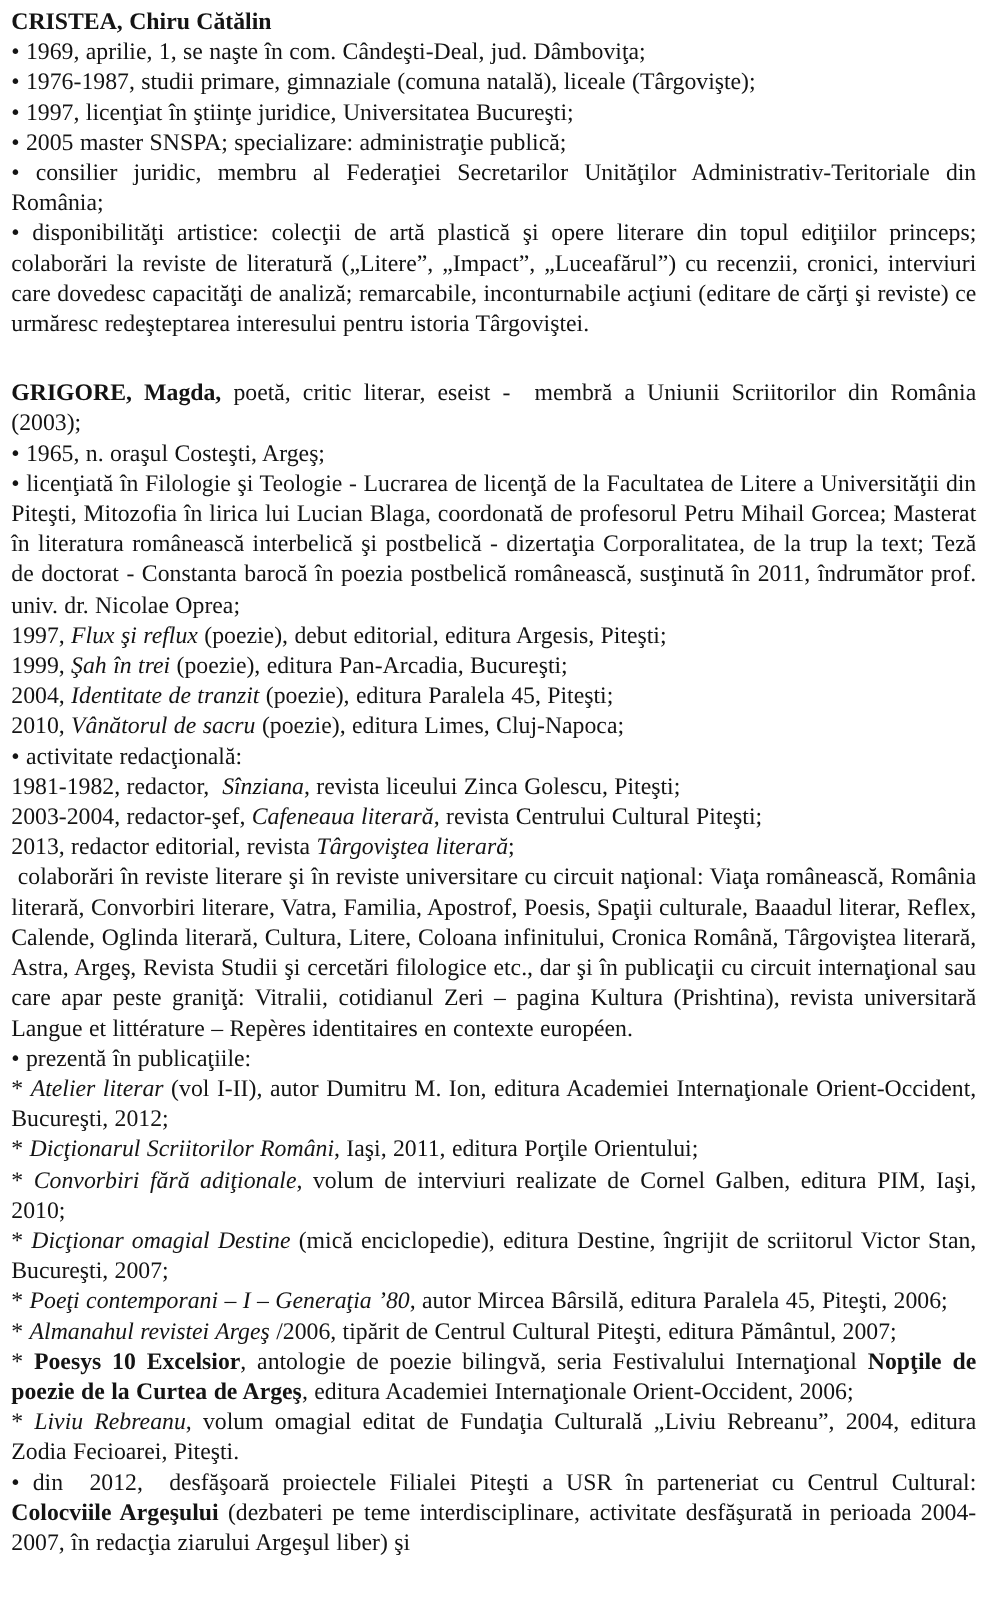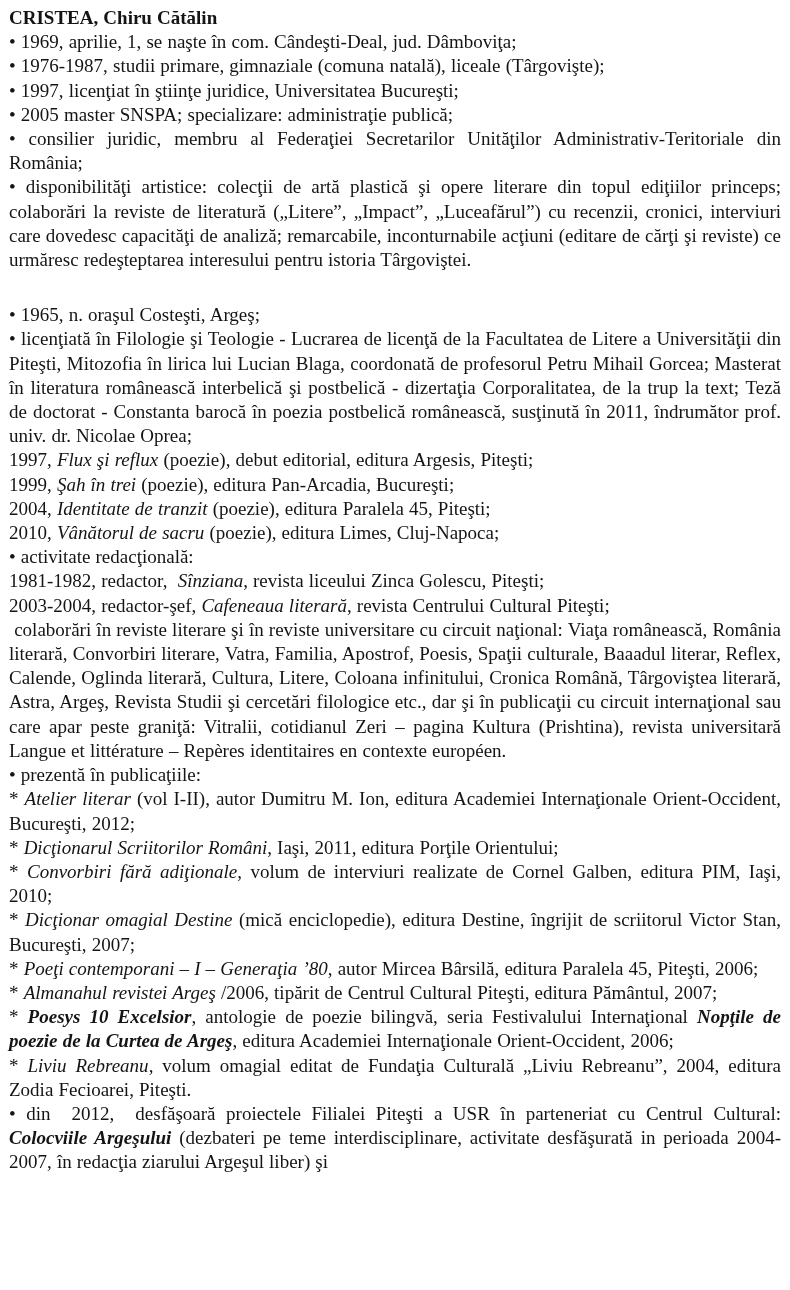--- a/index.html
+++ b/index.html
@@ -23,46 +23,48 @@
   .entry + .entry { margin-top: 31px; }
   p.para {
     margin: 0;
     padding: 0;
     text-align: justify;
     white-space: pre-wrap;
     word-spacing: 0.02em;
   }
   .b  { font-weight: bold; }
   .i  { font-style: italic; }
-  .bi { font-weight: bold; font-style: italic; }
+  .bi { font-weight: bold; }
 </style>
 </head>
 <body>
 
 <div class="page">
   <div id="document-body">
       <section class="entry">
         <p class="para"><span class="b">CRISTEA, Chiru Cătălin</span></p>
         <p class="para"><span>• 1969, aprilie, 1, se naşte în com. Cândeşti-Deal, jud. Dâmboviţa;</span></p>
         <p class="para"><span>• 1976-1987, studii primare, gimnaziale (comuna natală), liceale (Târgovişte);</span></p>
         <p class="para"><span>• 1997, licenţiat în ştiinţe juridice, Universitatea Bucureşti;</span></p>
         <p class="para"><span>• 2005 master SNSPA; specializare: administraţie publică;</span></p>
         <p class="para"><span>• consilier juridic, membru al Federaţiei Secretarilor Unităţilor Administrativ-Teritoriale din România;</span></p>
         <p class="para"><span>• disponibilităţi artistice: colecţii de artă plastică şi opere literare din topul ediţiilor princeps; colaborări la reviste de literatură („Litere”, „Impact”, „Luceafărul”) cu recenzii, cronici, interviuri care dovedesc capacităţi de analiză; remarcabile, inconturnabile acţiuni (editare de cărţi şi reviste) ce urmăresc redeşteptarea interesului pentru istoria Târgoviştei.</span></p>
       </section>
       <section class="entry">
+        <p class="para"><span class="b">GRIGORE, Magda,</span><span> poetă, critic literar, eseist -  membră a Uniunii Scriitorilor din România (2003);</span></p>
         <p class="para"><span>• 1965, n. oraşul Costeşti, Argeş;</span></p>
         <p class="para"><span>• licenţiată în Filologie şi Teologie - Lucrarea de licenţă de la Facultatea de Litere a Universităţii din Piteşti, Mitozofia în lirica lui Lucian Blaga, coordonată de profesorul Petru Mihail Gorcea; Masterat în literatura românească interbelică şi postbelică - dizertaţia Corporalitatea, de la trup la text; Teză de doctorat - Constanta barocă în poezia postbelică românească, susţinută în 2011, îndrumător prof. univ. dr. Nicolae Oprea;</span></p>
         <p class="para"><span>1997, </span><span class="i">Flux şi reflux</span><span> (poezie), debut editorial, editura Argesis, Piteşti;</span></p>
         <p class="para"><span>1999, </span><span class="i">Şah în trei</span><span> (poezie), editura Pan-Arcadia, Bucureşti;</span></p>
         <p class="para"><span>2004, </span><span class="i">Identitate de tranzit</span><span> (poezie), editura Paralela 45, Piteşti;</span></p>
         <p class="para"><span>2010, </span><span class="i">Vânătorul de sacru</span><span> (poezie), editura Limes, Cluj-Napoca;</span></p>
         <p class="para"><span>• activitate redacţională:</span></p>
         <p class="para"><span>1981-1982, redactor,  </span><span class="i">Sînziana</span><span>, revista liceului Zinca Golescu, Piteşti;</span></p>
         <p class="para"><span>2003-2004, redactor-şef, </span><span class="i">Cafeneaua literară</span><span>, revista Centrului Cultural Piteşti;</span></p>
+        <p class="para"><span>2013, redactor editorial, revista </span><span class="i">Târgoviştea literară</span><span>;</span></p>
         <p class="para"><span> colaborări în reviste literare şi în reviste universitare cu circuit naţional: Viaţa românească, România literară, Convorbiri literare, Vatra, Familia, Apostrof, Poesis, Spaţii culturale, Baaadul literar, Reflex, Calende, Oglinda literară, Cultura, Litere, Coloana infinitului, Cronica Română, Târgoviştea literară, Astra, Argeş, Revista Studii şi cercetări filologice etc., dar şi în publicaţii cu circuit internaţional sau care apar peste graniţă: Vitralii, cotidianul Zeri – pagina Kultura (Prishtina), revista universitară Langue et littérature – Repères identitaires en contexte européen.</span></p>
         <p class="para"><span>• prezentă în publicaţiile:</span></p>
         <p class="para"><span>* </span><span class="i">Atelier literar</span><span> (vol I-II), autor Dumitru M. Ion, editura Academiei Internaţionale Orient-Occident, Bucureşti, 2012;</span></p>
         <p class="para"><span>* </span><span class="i">Dicţionarul Scriitorilor Români</span><span>, Iaşi, 2011, editura Porţile Orientului;</span></p>
         <p class="para"><span>* </span><span class="i">Convorbiri fără adiţionale</span><span>, volum de interviuri realizate de Cornel Galben, editura PIM, Iaşi, 2010;</span></p>
         <p class="para"><span>* </span><span class="i">Dicţionar omagial Destine</span><span> (mică enciclopedie), editura Destine, îngrijit de scriitorul Victor Stan, Bucureşti, 2007;</span></p>
         <p class="para"><span>* </span><span class="i">Poeţi contemporani – I – Generaţia ’80</span><span>, autor Mircea Bârsilă, editura Paralela 45, Piteşti, 2006;</span></p>
         <p class="para"><span>* </span><span class="i">Almanahul revistei Argeş</span><span> /2006, tipărit de Centrul Cultural Piteşti, editura Pământul, 2007;</span></p>
         <p class="para"><span>* </span><span class="bi">Poesys 10 Excelsior</span><span>, antologie de poezie bilingvă, seria Festivalului Internaţional </span><span class="bi">Nopţile de poezie de la Curtea de Argeş</span><span>, editura Academiei Internaţionale Orient-Occident, 2006;</span></p>
         <p class="para"><span>* </span><span class="i">Liviu Rebreanu</span><span>, volum omagial editat de Fundaţia Culturală „Liviu Rebreanu”, 2004, editura Zodia Fecioarei, Piteşti.</span></p>

